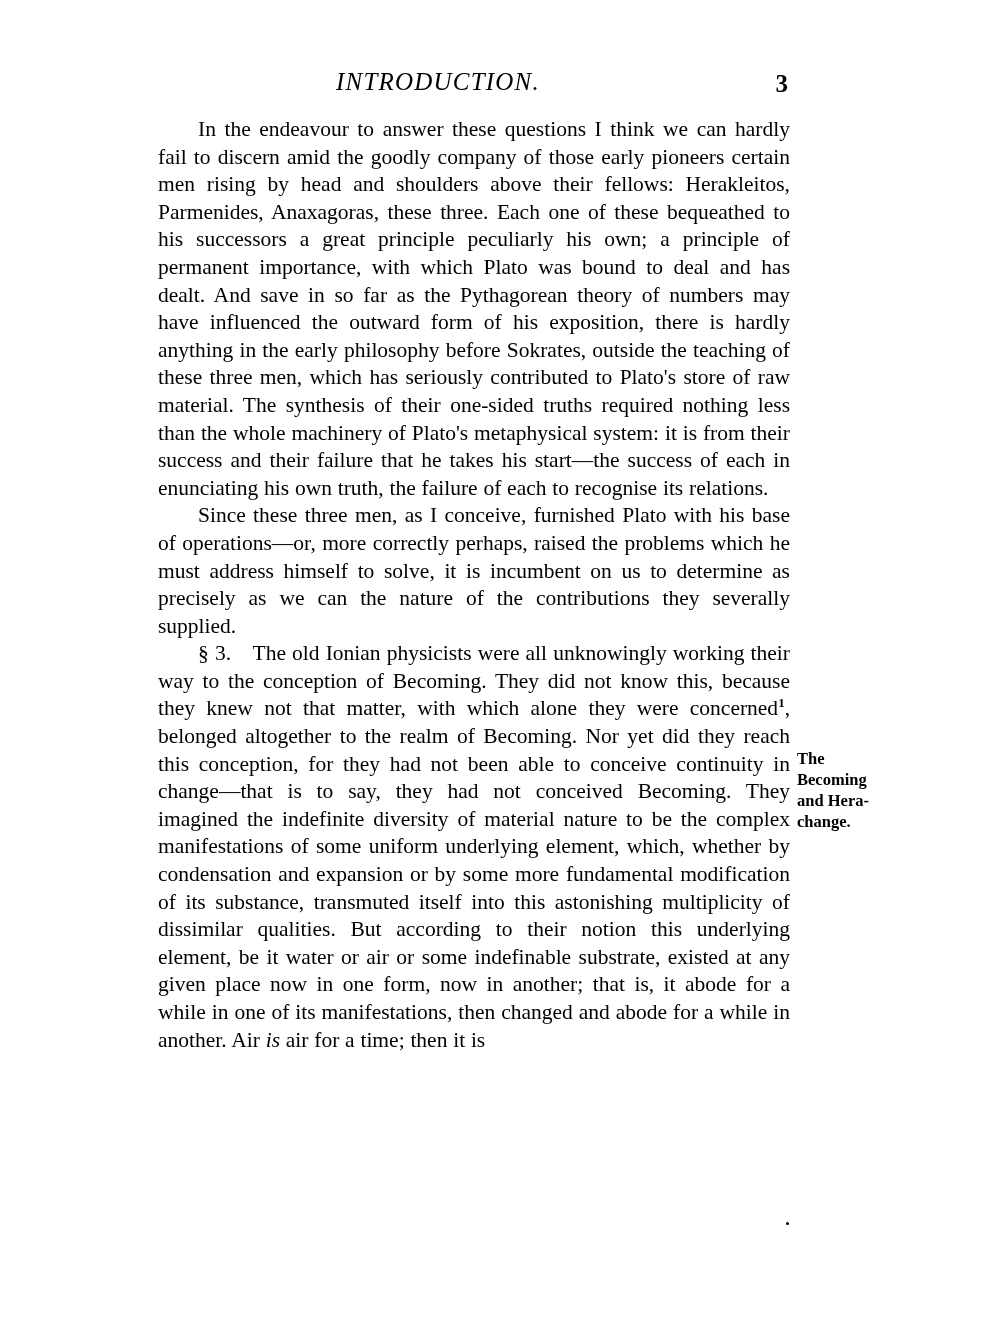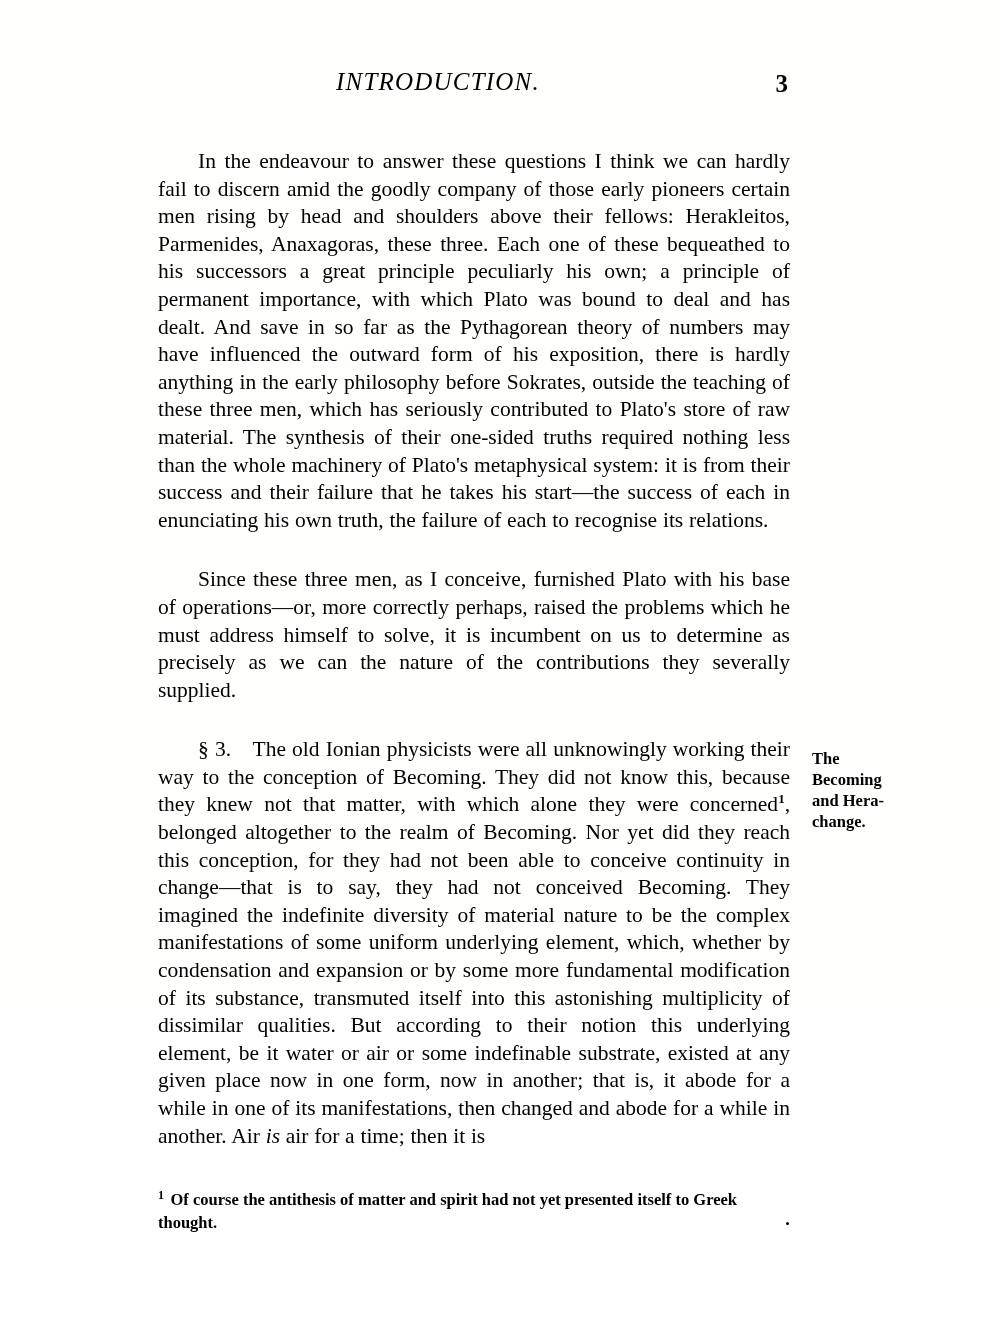--- a/index.html
+++ b/index.html
@@ -61,21 +61,20 @@
   .para {
     margin: 0;
     font-size: 21.5px;
     line-height: 27.6px;
     text-align: justify;
     text-align-last: left;
     word-spacing: 0.4px;
   }
   .para.indent {
     text-indent: 40px;
-    margin-top: 32px;
   }
   .para.noindent {
     text-indent: 0;
   }
   sup.fnref {
     font-size: 13px;
     vertical-align: super;
     line-height: 0;
     font-weight: bold;
   }
@@ -87,21 +86,21 @@
     position: absolute;
     left: 797px;
     top: 748px;
     width: 120px;
     font-size: 16.5px;
     line-height: 21px;
     font-family: "Liberation Serif", "DejaVu Serif", serif;
     font-weight: bold;
     text-align: left;
   }
-  .sidenote div { white-space: nowrap; margin-left: 15px; }
+  .sidenote div { white-space: nowrap; }
 
   
   .footnote {
     position: absolute;
     left: 158px;
     top: 1188px;
     width: 640px;
     font-size: 16.5px;
     line-height: 23px;
     font-weight: bold;
@@ -155,21 +154,17 @@
 
   </div>
 
   <div class="sidenote">
     <div>The</div>
     <div>Becoming</div>
     <div>and Hera-</div>
     <div>change.</div>
   </div>
 
-  <div class="footnote">
-    <span class="fn-marker">1 </span>
-    <span>Of course the antithesis of matter and spirit had not yet presented itself to Greek thought.</span>
-  </div>
 
   <div class="stray-dot"></div>
 
 
 </div>
 
 </body></html>

